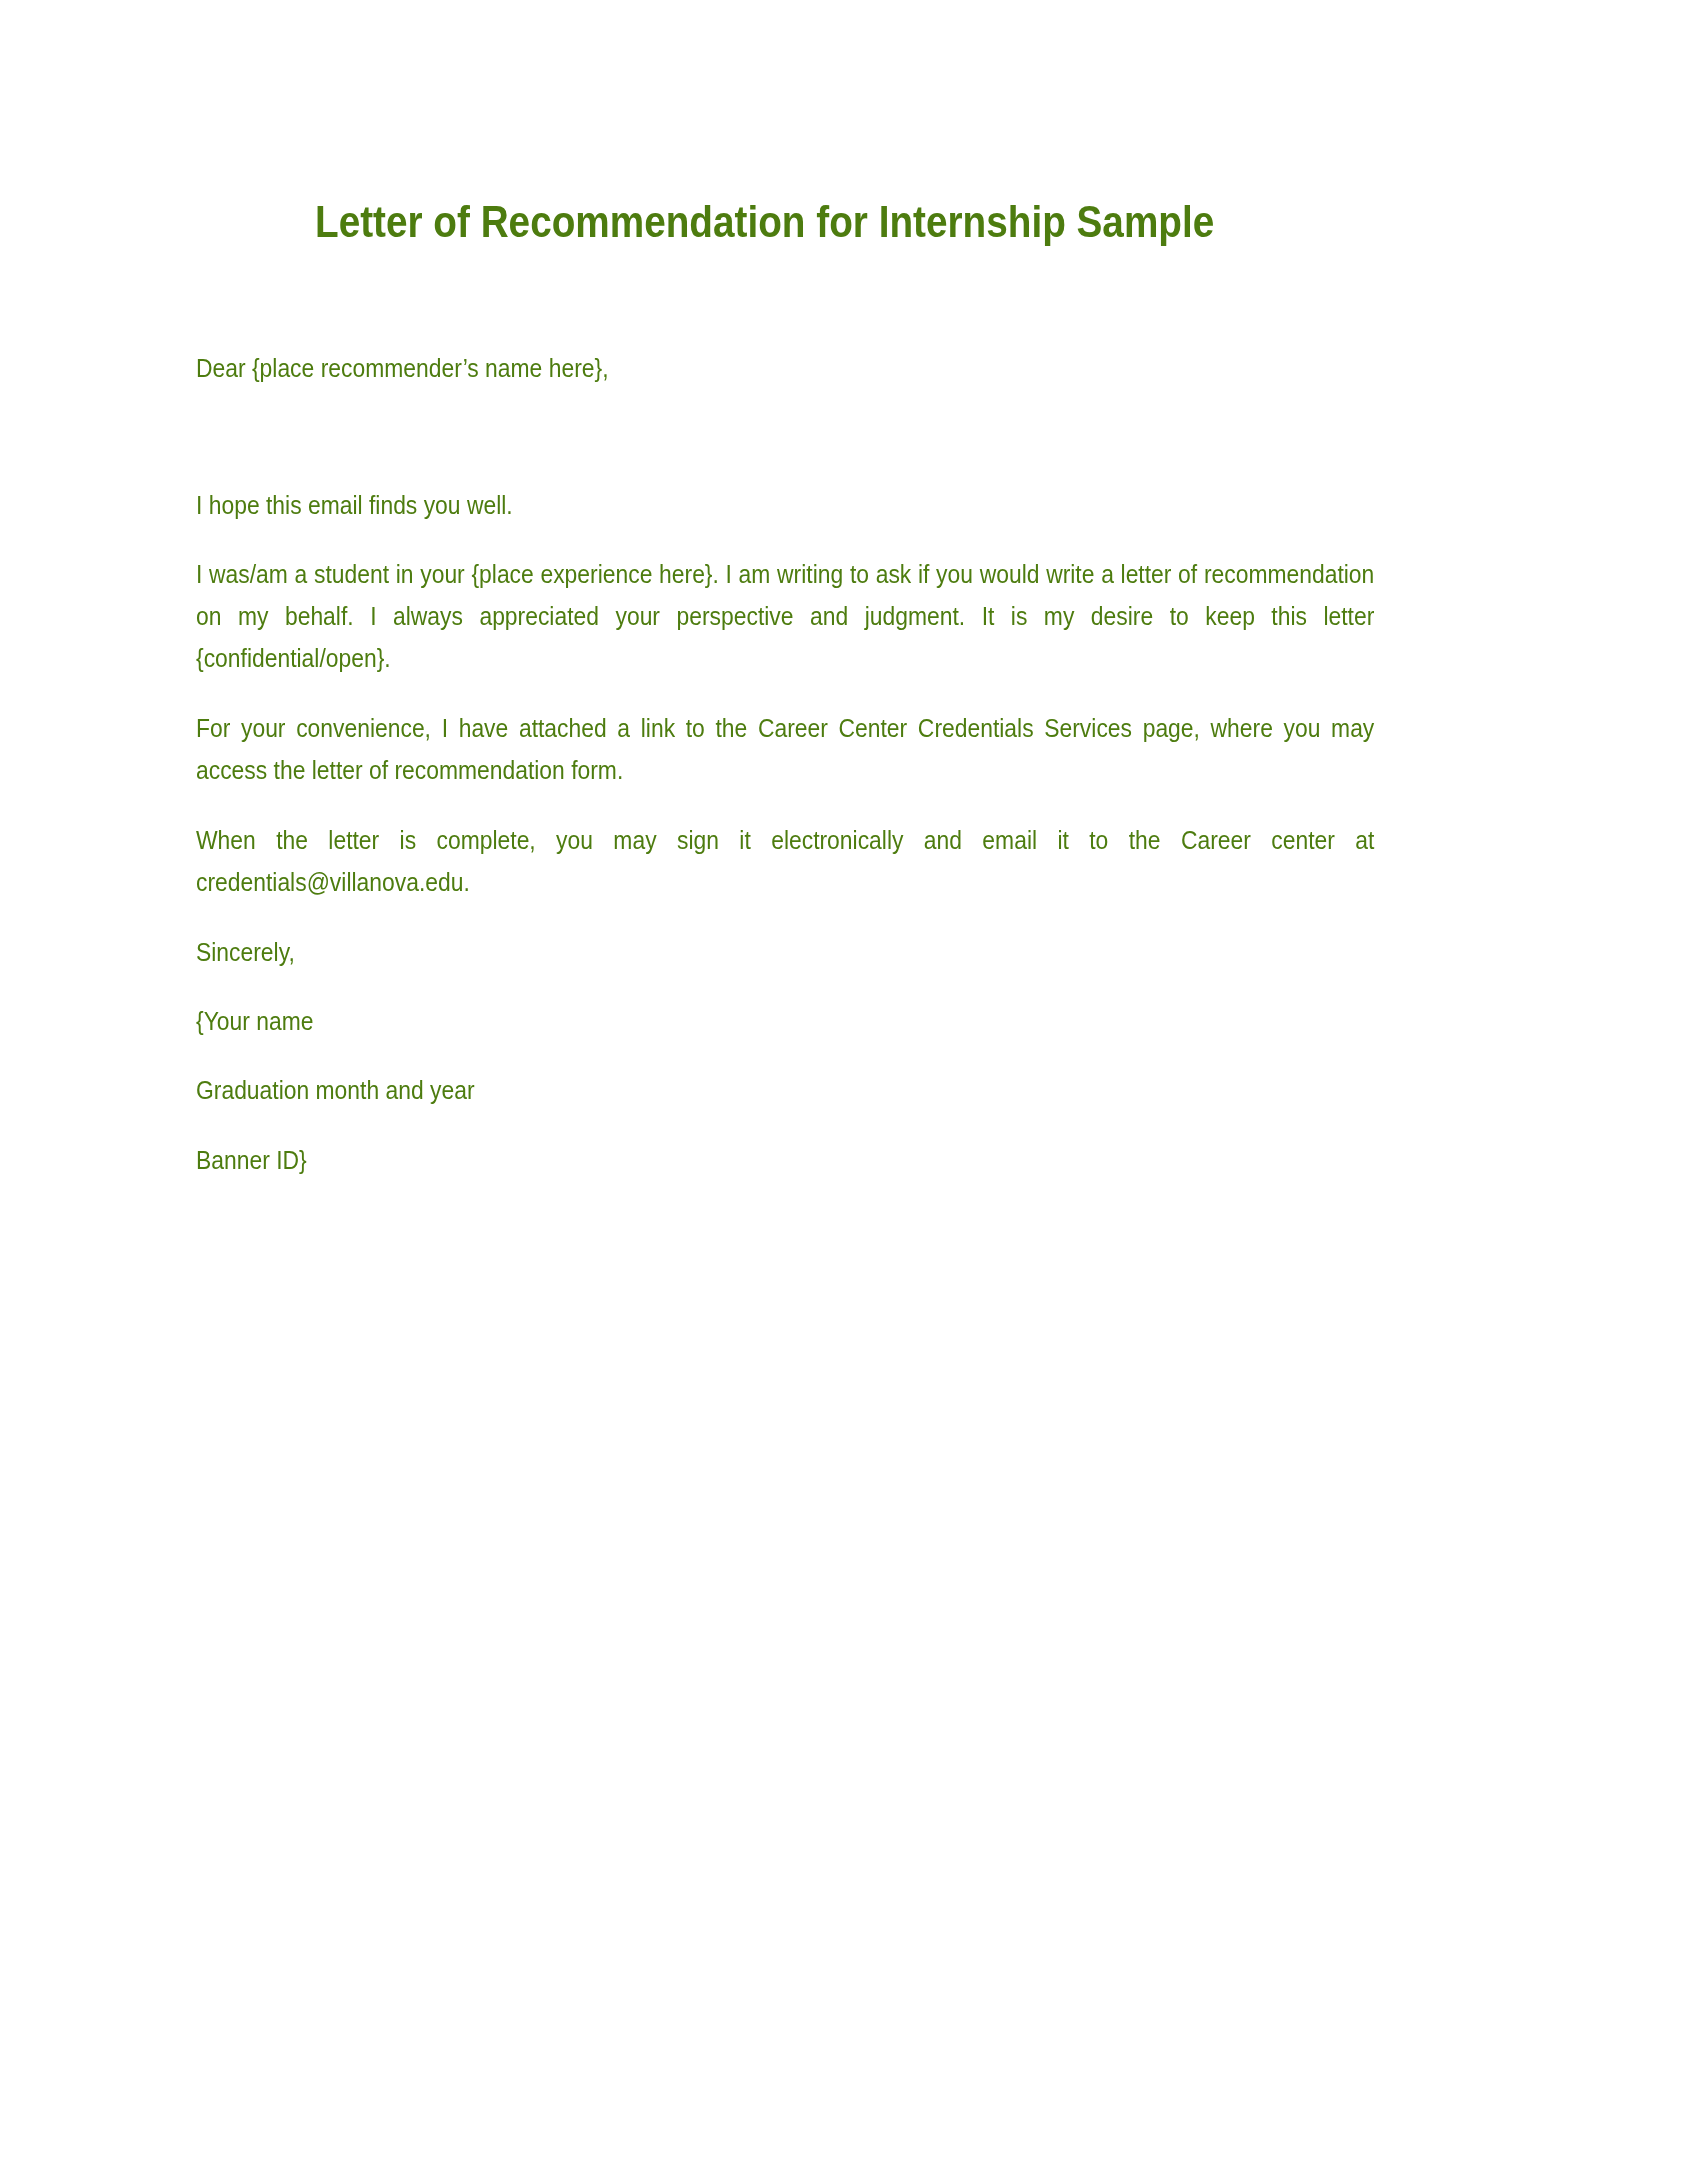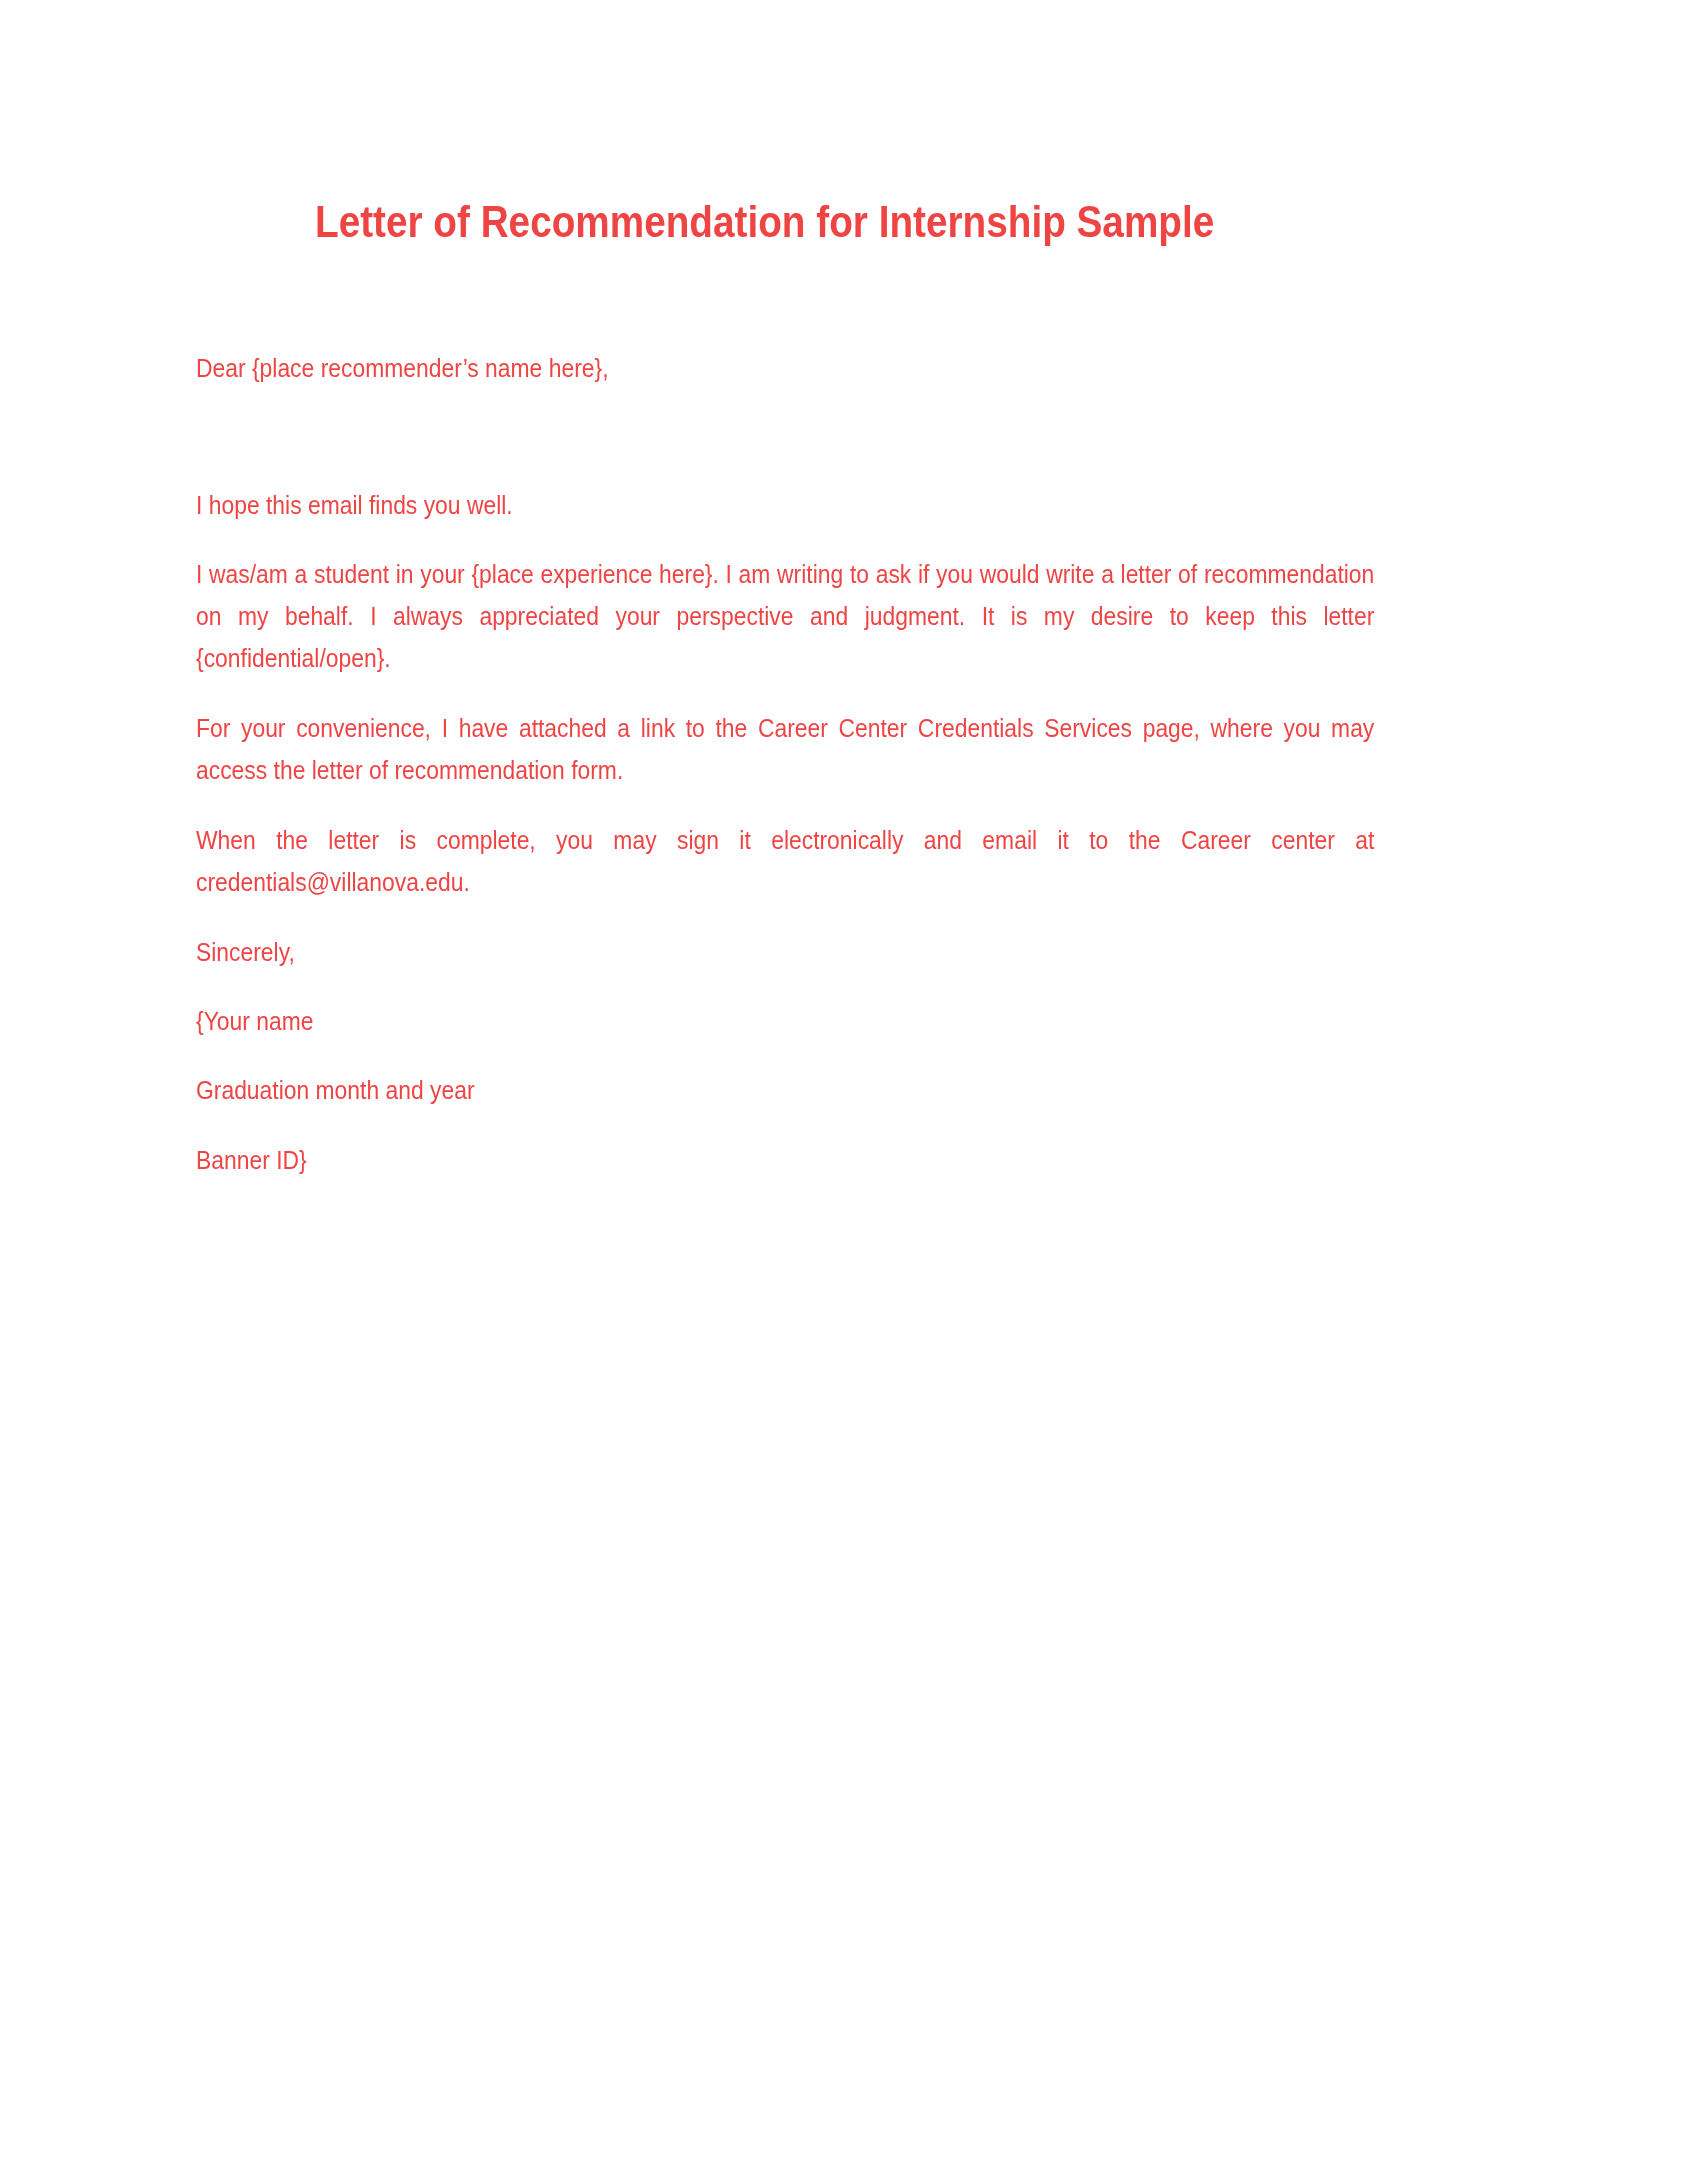--- a/index.html
+++ b/index.html
@@ -1,17 +1,17 @@
 <!DOCTYPE html>
 <html><head>
 <meta charset="utf-8">
 <style>
   html, body { margin: 0; padding: 0; background: #ffffff; }
   body { width: 1683px; height: 2178px; position: relative; overflow: hidden; }
-  .page { position: absolute; left: 0; top: 0; width: 1683px; height: 2178px; background: #ffffff; color: #ef4444; }
+  .page { position: absolute; left: 0; top: 0; width: 1683px; height: 2178px; background: #ffffff; color: #4d7c0f; }
   .title {
     position: absolute; left: 315px; top: 194px; width: 990px;
     font-family: "Liberation Sans", sans-serif; font-weight: bold;
     font-size: 44px; line-height: 55px; white-space: nowrap;
     transform-origin: left top; transform: scaleX(0.88);
     letter-spacing: 0px;
   }
   .para { position: absolute; left: 196px; width: 1339px; font-family: "Liberation Sans", sans-serif;
     font-size: 26px; line-height: 42px; text-align: justify; transform-origin: left top; transform: scaleX(0.88); }
   .line { position: absolute; left: 196px; font-family: "Liberation Sans", sans-serif; font-size: 26px;

